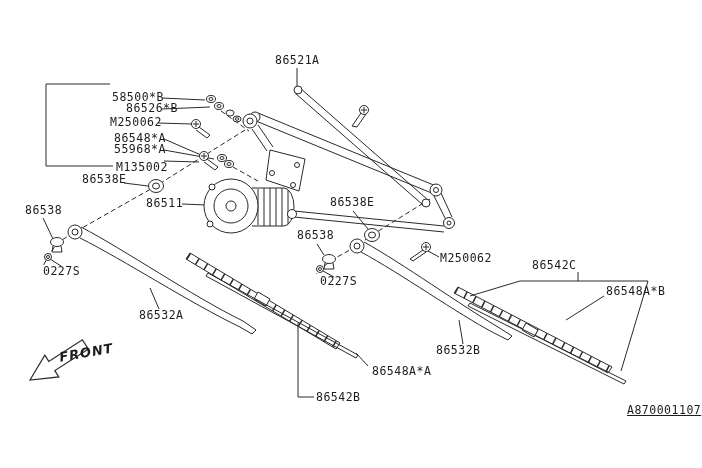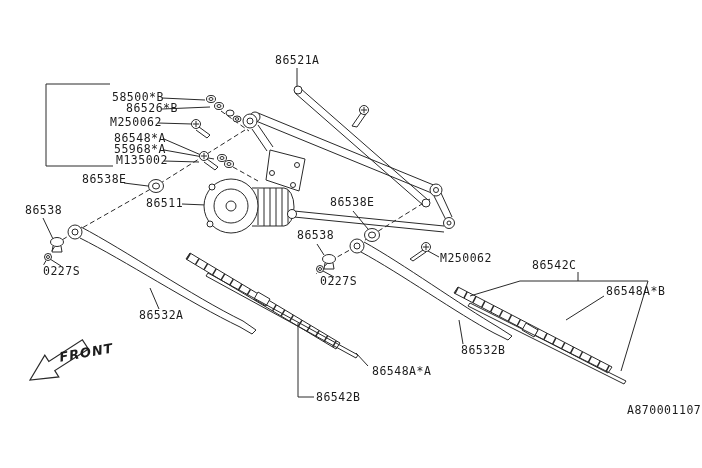--- a/index.html
+++ b/index.html
@@ -14,20 +14,21 @@
     white-space:nowrap;letter-spacing:0.5px;
   }
   .front{
     position:absolute;left:59px;top:345px;font-size:13px;color:#1c1c1c;
     font-style:italic;font-weight:bold;transform:rotate(-10deg);
     font-family:"DejaVu Sans",sans-serif;letter-spacing:1px;
   }
   .code{
     position:absolute;left:627px;top:403px;font-size:11.5px;color:#1c1c1c;
     letter-spacing:0.5px;
+    text-decoration:underline;
   }
 </style>
 </head>
 <body>
 
 <div class="stage">
 
   <svg width="702" height="468" viewBox="0 0 702 468">
 
     <g stroke="#2a2a2a" stroke-width="1" fill="none" stroke-dasharray="5,3">
@@ -205,31 +206,31 @@
       <path d="M30,380 L44.8,355.1 L48.8,361.4 L82.4,339.8 L88.4,349 L54.8,370.6 L58.8,376.9 Z"></path>
     </g>
   </svg>
 
   <div class="plabel" style="left:275px;top:55px">86521A</div>
   <div class="plabel" style="left:112px;top:92px">58500*B</div>
   <div class="plabel" style="left:126px;top:103px">86526*B</div>
   <div class="plabel" style="left:110px;top:117px">M250062</div>
   <div class="plabel" style="left:114px;top:133px">86548*A</div>
   <div class="plabel" style="left:114px;top:144px">55968*A</div>
-  <div class="plabel" style="left:116px;top:155px">M135002</div>
+  <div class="plabel" style="left:116px;top:162px">M135002</div>
   <div class="plabel" style="left:82px;top:174px">86538E</div>
   <div class="plabel" style="left:25px;top:205px">86538</div>
   <div class="plabel" style="left:146px;top:198px">86511</div>
   <div class="plabel" style="left:330px;top:197px">86538E</div>
   <div class="plabel" style="left:297px;top:230px">86538</div>
   <div class="plabel" style="left:43px;top:266px">0227S</div>
   <div class="plabel" style="left:320px;top:276px">0227S</div>
   <div class="plabel" style="left:440px;top:253px">M250062</div>
   <div class="plabel" style="left:532px;top:260px">86542C</div>
   <div class="plabel" style="left:606px;top:286px">86548A*B</div>
   <div class="plabel" style="left:139px;top:310px">86532A</div>
-  <div class="plabel" style="left:461px;top:345px">86532B</div>
+  <div class="plabel" style="left:436px;top:345px">86532B</div>
   <div class="plabel" style="left:372px;top:366px">86548A*A</div>
   <div class="plabel" style="left:316px;top:392px">86542B</div>
 
   <div class="front">FRONT</div>
   <div class="code">A870001107</div>
 </div>
 
 </body></html>

